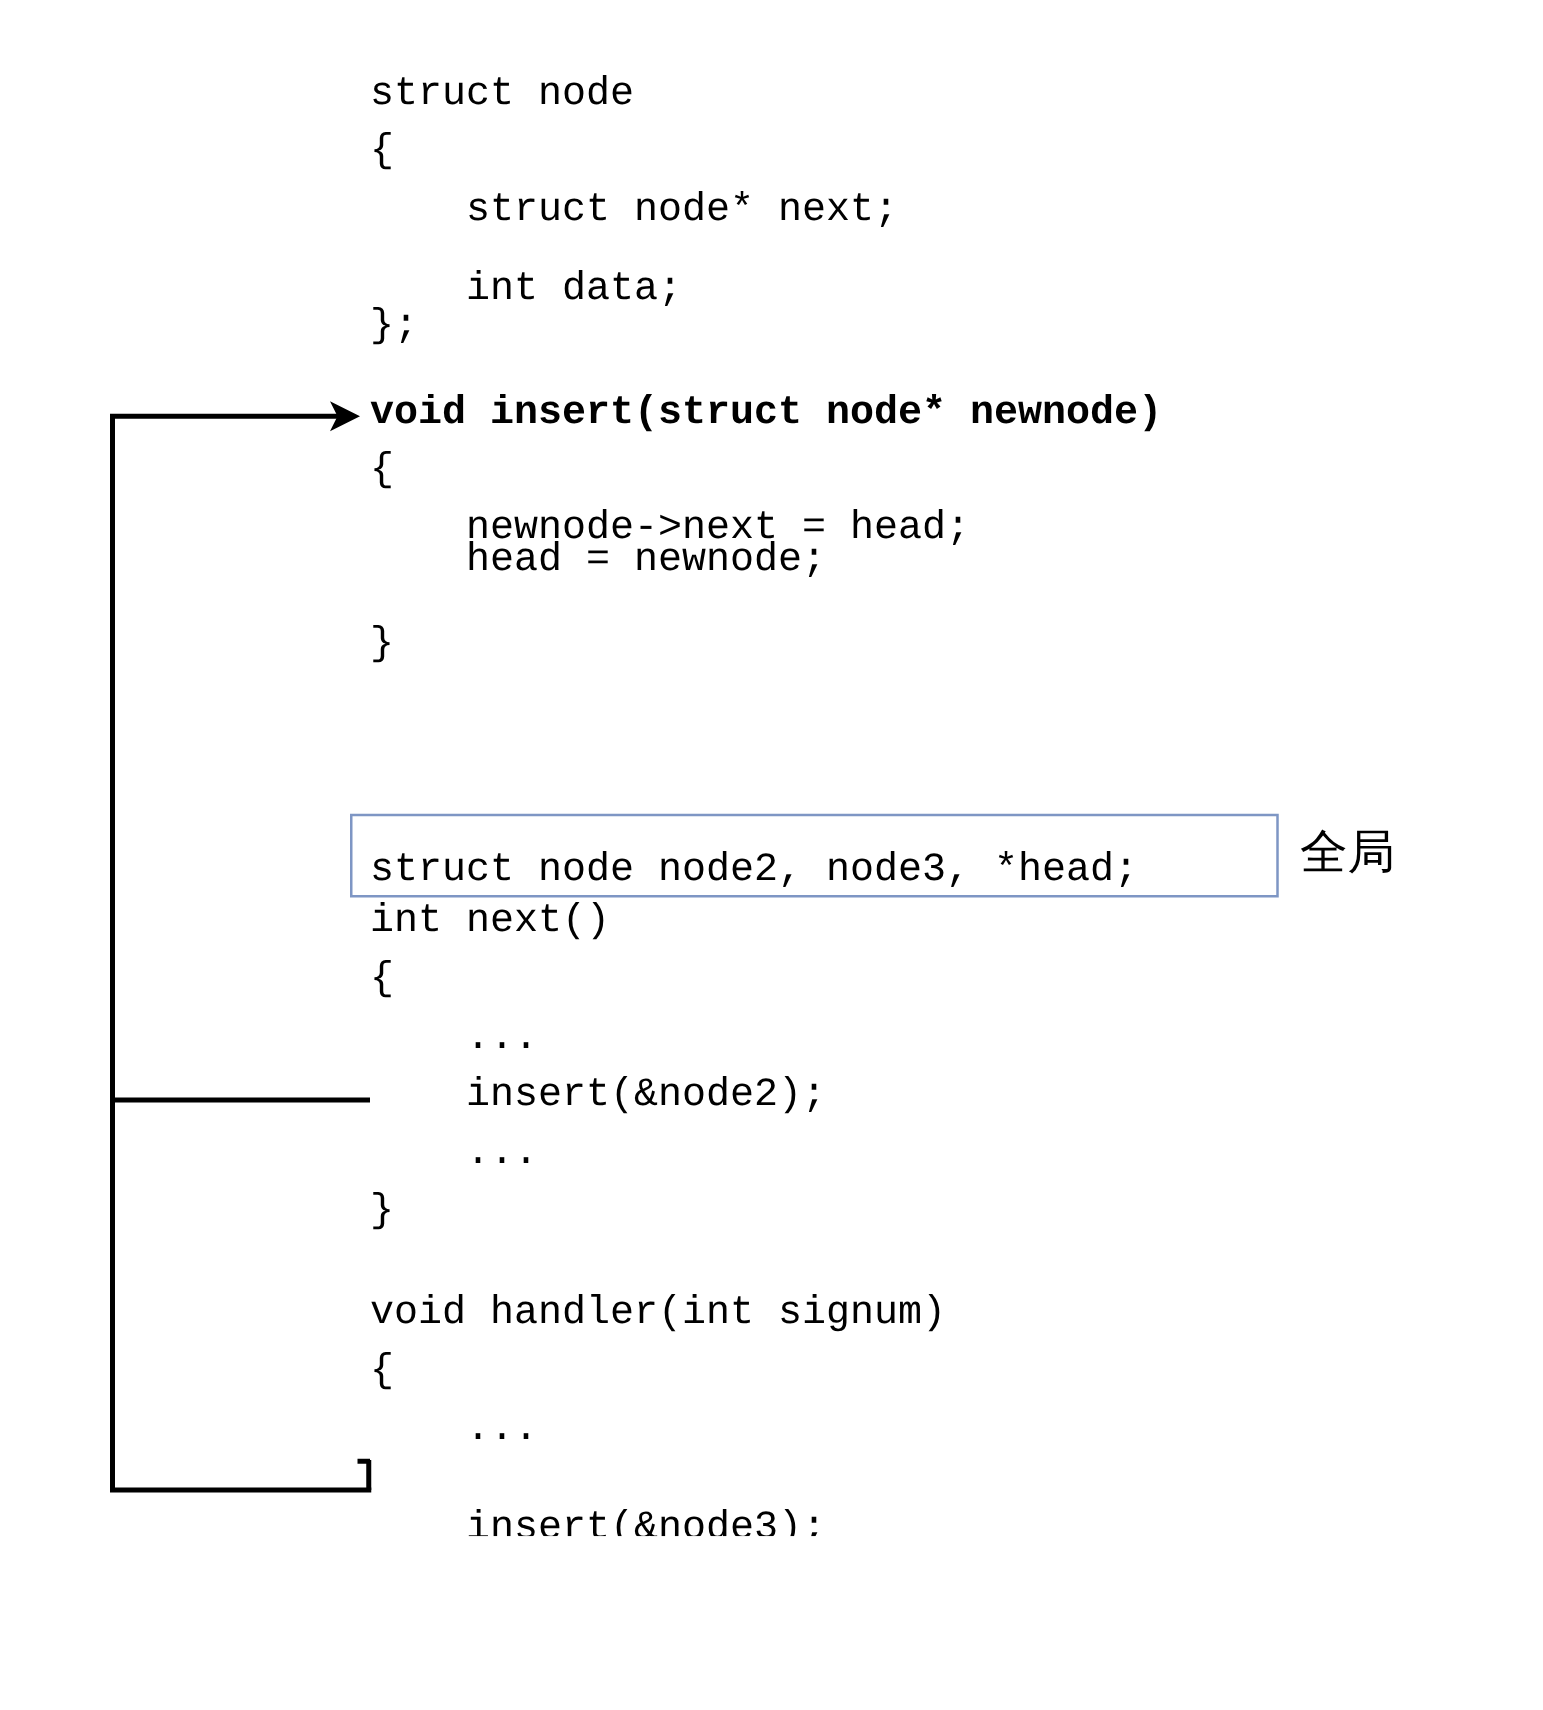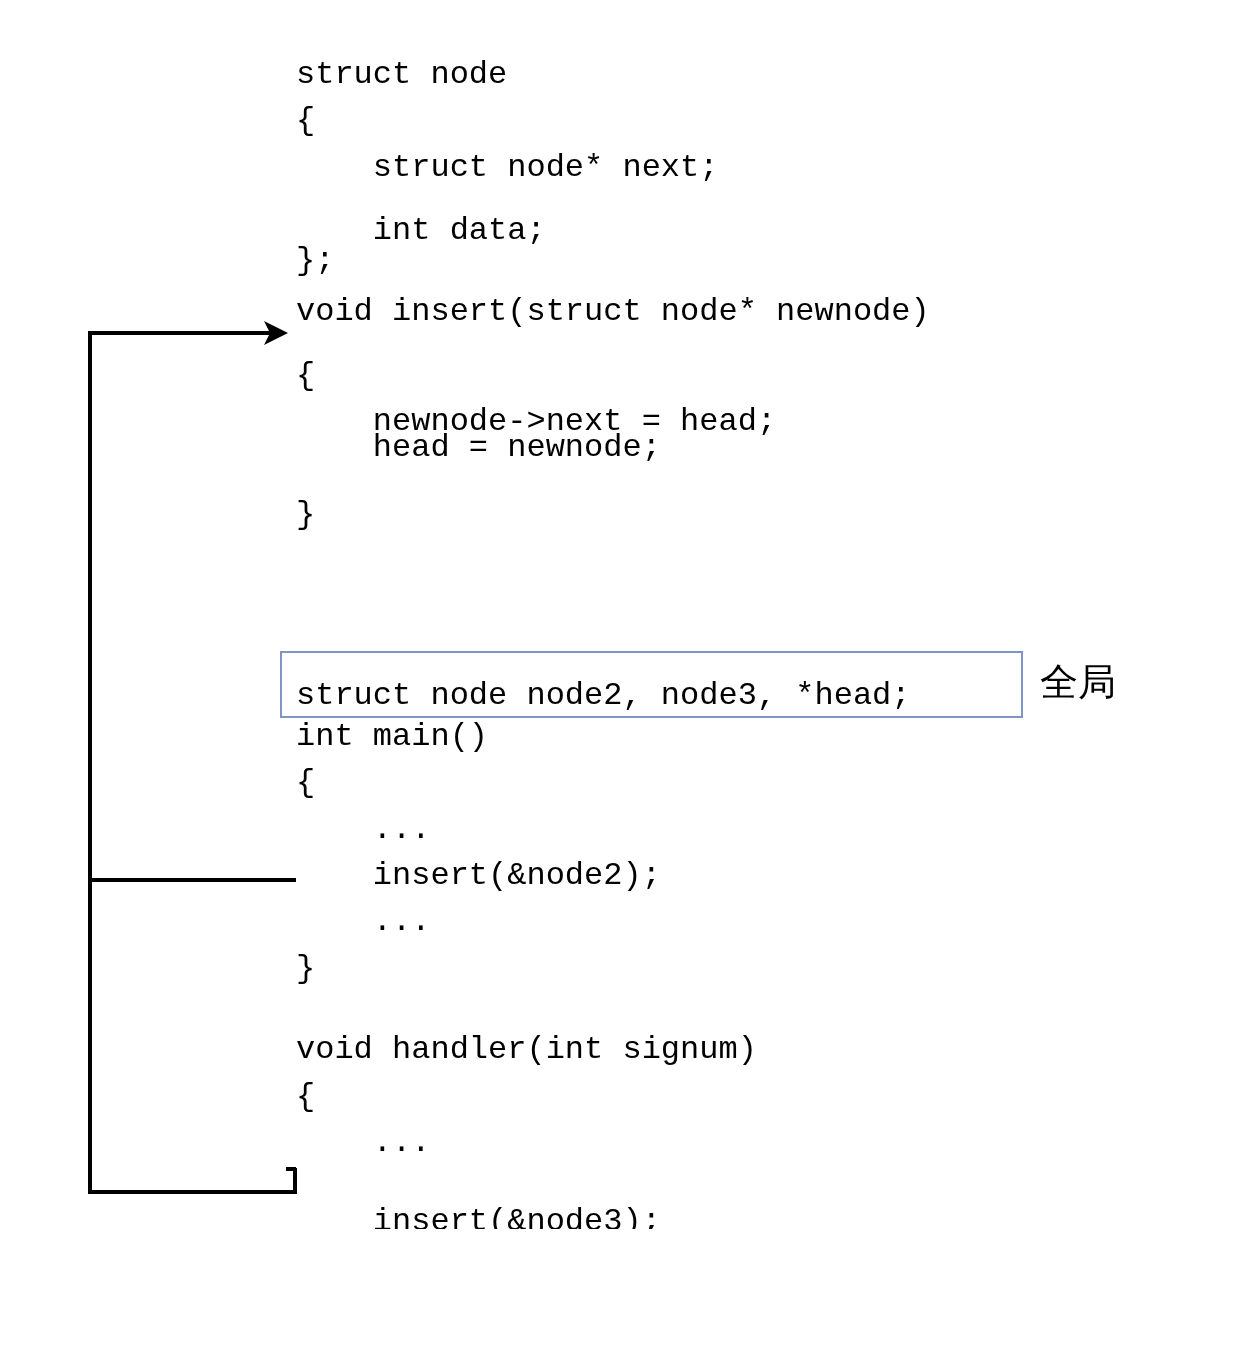--- a/index.html
+++ b/index.html
@@ -77,28 +77,28 @@
   </svg>
 
   <div class="highlight-box" style="left:280px; top:651px; width:743px; height:67px;"></div>
 
   <div class="code-line" style="top:59px;">struct node</div>
   <div class="code-line" style="top:105px;">{</div>
   <div class="code-line" style="top:152px;text-align:right;">    struct node* next;</div>
   <div class="code-line" style="top:198px;margin-top:17px;">    int data;</div>
   <div class="code-line" style="top:245px;">};</div>
 
-  <div class="code-line" style="top:296px;">void insert(struct node* newnode)</div>
+  <div class="code-line" style="top:314px;font-weight:bold;">void insert(struct node* newnode)</div>
   <div class="code-line" style="top:360px;">{</div>
   <div class="code-line" style="top:406px;">    newnode-&gt;next = head;</div>
   <div class="code-line" style="top:432px;">    head = newnode;</div>
   <div class="code-line" style="top:499px;">}</div>
 
   <div class="code-line" style="top:680px;">struct node node2, node3, *head;</div>
-  <div class="code-line" style="top:721px;">int main()</div>
+  <div class="code-line" style="top:721px;">int next()</div>
   <div class="code-line" style="top:767px;">{</div>
   <div class="code-line" style="top:814px;">    ...</div>
   <div class="code-line" style="top:860px;">    insert(&amp;node2);</div>
   <div class="code-line" style="top:906px;">    ...</div>
   <div class="code-line" style="top:953px;">}</div>
 
   <div class="code-line" style="top:1034px;text-align:center;">void handler(int signum)</div>
   <div class="code-line" style="top:1081px;">{</div>
   <div class="code-line" style="top:1127px;">    ...</div>
   <div class="code-line" style="top:1206px;">    insert(&amp;node3);</div>

